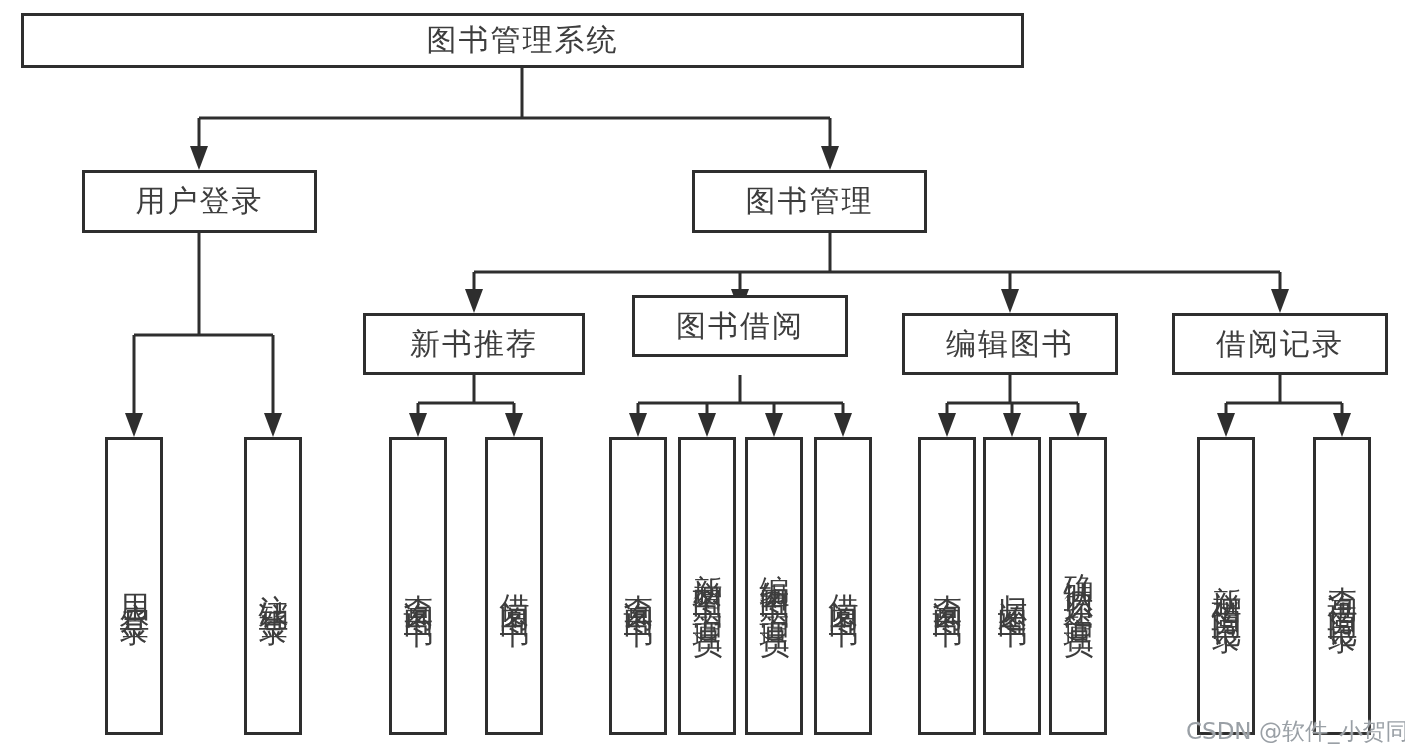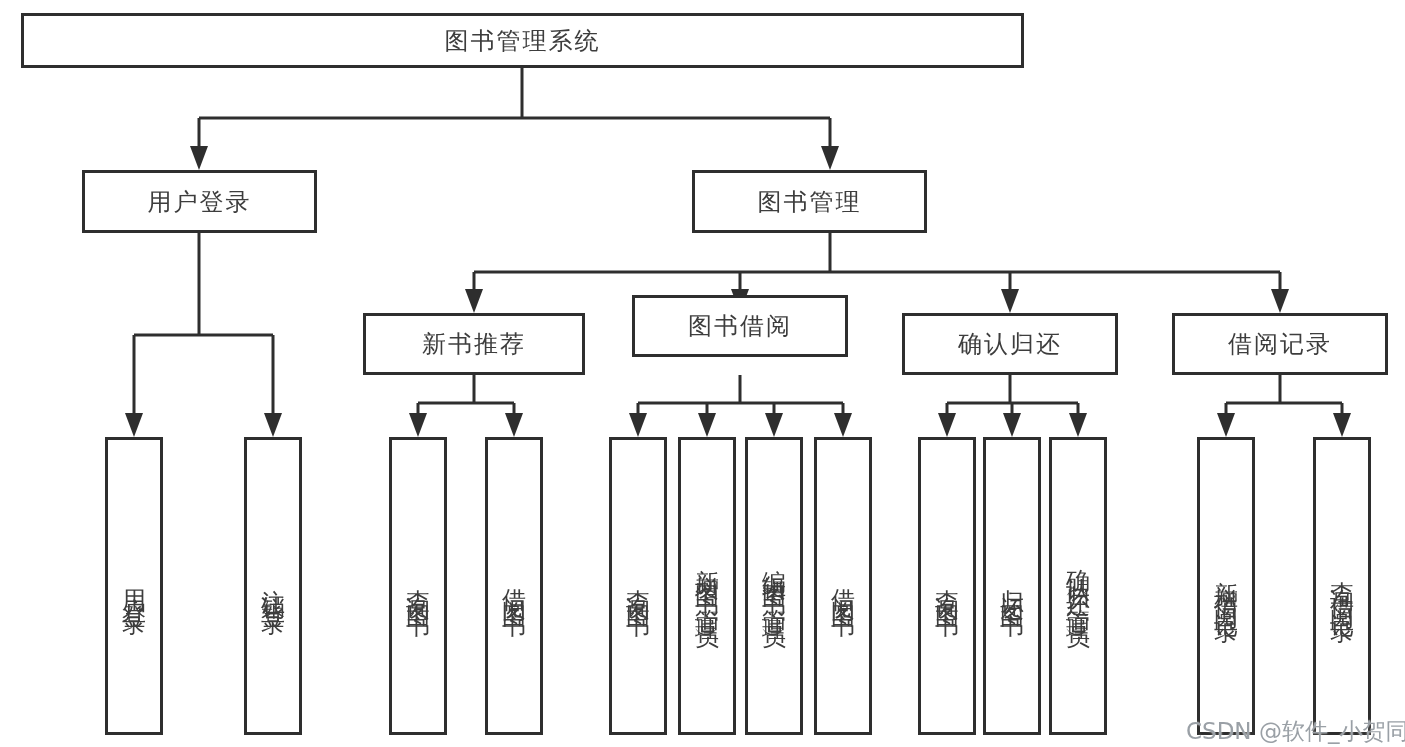--- a/index.html
+++ b/index.html
@@ -15,21 +15,21 @@
   }
   .node {
     position: absolute;
     box-sizing: border-box;
     border: 3px solid #2e2e2e;
     background: #ffffff;
     display: flex;
     align-items: center;
     justify-content: center;
     color: #3d3d3d;
-    font-size: 24px;
+    font-size: 30px;
     letter-spacing: 2px;
     z-index: 1;
     white-space: nowrap;
   }
   .leaf span {
     writing-mode: vertical-rl;
     text-orientation: mixed;
     letter-spacing: 8px;
     white-space: nowrap;
   }
@@ -120,21 +120,21 @@
   <span>图书管理</span>
 </div>
 
 <div class="node n-l3a">
   <span>新书推荐</span>
 </div>
 <div class="node n-l3b">
   <span>图书借阅</span>
 </div>
 <div class="node n-l3c">
-  <span>确认归还</span>
+  <span>编辑图书</span>
 </div>
 <div class="node n-l3d">
   <span>借阅记录</span>
 </div>
 
 <div class="node leaf lf1">
   <span>用户登录</span>
 </div>
 <div class="node leaf lf2">
   <span>注销登录</span>

